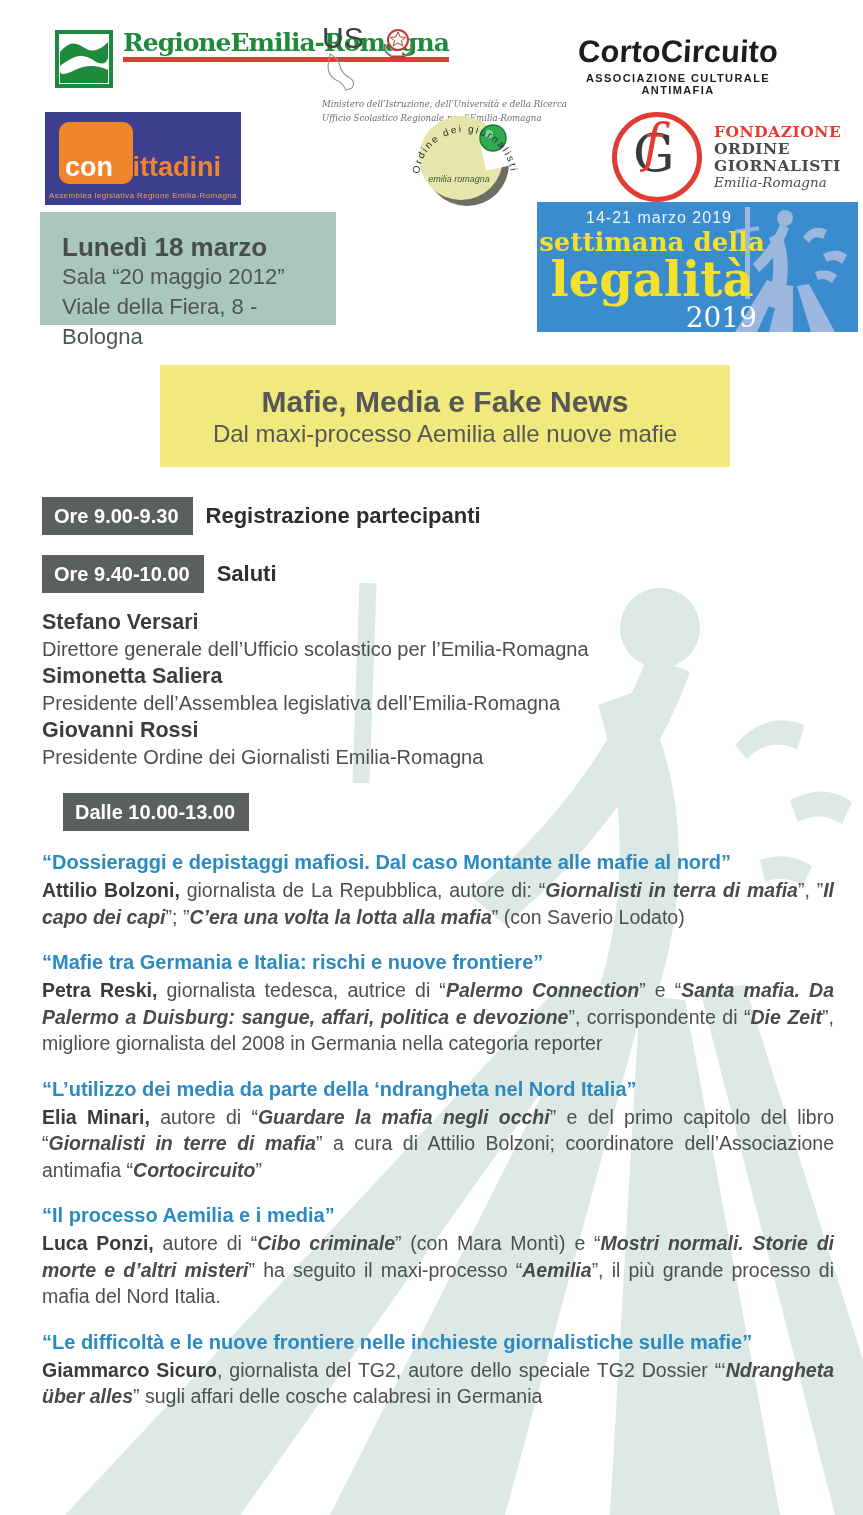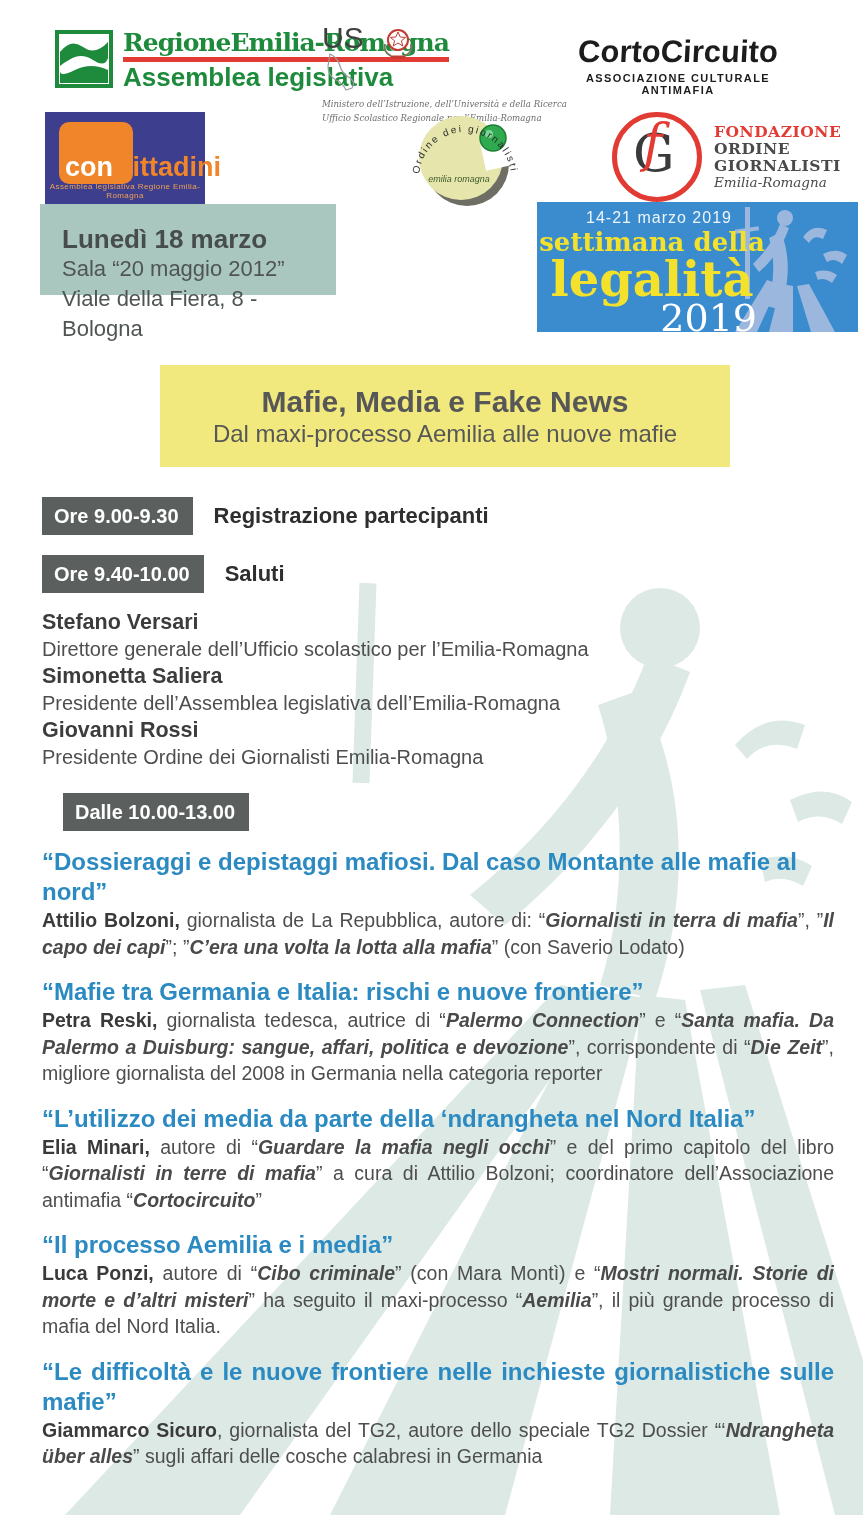--- a/index.html
+++ b/index.html
@@ -20,21 +20,21 @@
   .min-row{display:flex;align-items:flex-start;gap:16px;}
   .us-mark{font-size:30px;color:#3f3f3f;line-height:28px;}
   .min-script{font-family:"DejaVu Serif","Liberation Serif",serif;font-style:italic;
       font-size:8.6px;color:#6d6d6d;line-height:11px;margin-top:3px;white-space:nowrap;}
 
   .corto-logo{left:578px;top:36px;width:200px;text-align:center;}
   .corto-name{font-weight:bold;font-size:31px;color:#1c1c1c;letter-spacing:0px;
       transform:skewX(-3deg);line-height:32px;}
   .corto-sub{font-size:11px;font-weight:bold;letter-spacing:1.4px;color:#1c1c1c;margin-top:4px;}
 
-  .concittadini-logo{left:45px;top:112px;width:160px;height:93px;background:#3d3e8e;}
+  .concittadini-logo{left:45px;top:112px;width:196px;height:93px;background:#3d3e8e;}
   .cc-orange{position:absolute;left:14px;top:10px;width:74px;height:62px;border-radius:10px;background:#f08629;}
   .cc-text{position:absolute;left:20px;top:42px;font-weight:bold;font-size:27px;line-height:27px;}
   .cc-con{color:#ffffff;}
   .cc-citt{color:#f08629;}
   .cc-sub{position:absolute;left:0;right:0;bottom:5px;text-align:center;color:#f0a050;
       font-size:8px;letter-spacing:.4px;}
 
   .ordine-logo{left:403px;top:106px;}
 
   .fog-logo{left:612px;top:112px;display:flex;align-items:center;gap:12px;}
@@ -42,55 +42,55 @@
   .fog-g{position:absolute;left:16px;top:6px;font-family:"DejaVu Serif","Liberation Serif",serif;
       font-size:52px;color:#3a3a3a;font-weight:normal;}
   .fog-f{position:absolute;left:26px;top:-4px;font-family:"DejaVu Serif","Liberation Serif",serif;
       font-style:italic;font-size:52px;color:#e23b33;}
   .fog-text{line-height:17px;}
   .fog-text .f1{color:#e23b33;font-weight:bold;font-size:15.5px;font-family:"DejaVu Serif",serif;letter-spacing:.5px;}
   .fog-text .f2,.fog-text .f3{color:#4a4a4a;font-weight:bold;font-size:15.5px;font-family:"DejaVu Serif",serif;letter-spacing:.5px;}
   .fog-text .f4{color:#4a4a4a;font-style:italic;font-size:13.5px;font-family:"DejaVu Serif",serif;}
 
   
-  .date-box{left:40px;top:204px;width:296px;height:91px;background:#a9c6bf;box-sizing:border-box;
+  .date-box{left:40px;top:212px;width:296px;height:113px;background:#a9c6bf;box-sizing:border-box;
       padding:20px 0 0 22px;}
   .date-day{font-weight:bold;font-size:26px;color:#474d4c;line-height:30px;}
   .date-line{font-size:22px;color:#4f5554;line-height:30px;}
 
   .leg-box{left:537px;top:202px;width:321px;height:130px;background:#3a8cce;overflow:hidden;}
   .leg-figure{position:absolute;right:0;top:0;}
   .leg-text{position:absolute;left:0;top:6px;width:230px;text-align:center;}
   .leg-dates{color:#eef4fb;font-size:16px;letter-spacing:1px;line-height:20px;padding-left:14px;}
   .leg-l1{font-family:"DejaVu Serif","Liberation Serif",serif;font-weight:bold;font-size:26px;
       color:#f3e12c;line-height:28px;}
   .leg-l2{font-family:"DejaVu Serif","Liberation Serif",serif;font-weight:bold;font-size:48px;
       color:#f3e12c;line-height:46px;}
-  .leg-year{font-family:"DejaVu Serif","Liberation Serif",serif;font-size:38px;color:#ffffff;
+  .leg-year{font-family:"DejaVu Serif","Liberation Serif",serif;font-size:28px;color:#ffffff;
       line-height:32px;text-align:right;padding-right:10px;}
 
   .title-box{left:160px;top:365px;width:570px;height:102px;background:#f1e97e;box-sizing:border-box;
       padding-top:20px;text-align:center;}
   .title-main{font-weight:bold;font-size:30px;color:#575757;line-height:34px;}
   .title-sub{font-size:24px;color:#575757;line-height:30px;}
 
   
   .content{left:42px;top:497px;width:792px;}
-  .sched-row{display:flex;align-items:center;gap:21px;margin-bottom:20px;}
+  .sched-row{display:flex;align-items:center;gap:13px;margin-bottom:20px;}
   .badge{display:inline-block;background:#5b605f;color:#ffffff;font-weight:bold;font-size:20px;
       padding:7px 14px 7px 12px;line-height:24px;white-space:nowrap;}
   .sched-label{font-weight:bold;font-size:22px;color:#2e2e2e;}
 
   .speakers{margin:16px 0 22px 0;}
   .sp-name{font-weight:bold;font-size:21.5px;color:#3c3c3c;line-height:27px;}
   .sp-role{font-size:20px;color:#4e4e4e;line-height:27px;}
 
   .session-badge{margin-bottom:16px;padding-left:21px;}
   .talk{margin-bottom:17px;}
-  .talk-title{font-weight:bold;font-size:24px;color:#2b8ac1;line-height:30px;}
+  .talk-title{font-weight:bold;font-size:20px;color:#2b8ac1;line-height:30px;}
   .talk-title.just{text-align:justify;}
   .talk-body{font-size:19.5px;color:#4e4e4e;line-height:26.5px;text-align:justify;}
   .seg-name{font-weight:bold;color:#3a3a3a;}
   .seg-italic{font-style:italic;font-weight:bold;color:#4a4a4a;}
   .seg-plain{}
 </style>
 </head>
 <body>
 
 <div class="page">
@@ -115,21 +115,20 @@
 
     <div class="abs regione-logo">
       <svg width="58" height="58" viewBox="0 0 58 58">
         <rect x="2" y="2" width="54" height="54" fill="#ffffff" stroke="#1e8a3c" stroke-width="4"></rect>
         <path d="M5,22 Q16,8 28,17 T53,12 L53,53 L5,53 Z" fill="#1e8a3c"></path>
         <path d="M14,30 Q26,22 38,30 T53,28 L53,40 Q36,32 20,40 T5,40 L5,36 Q10,32 14,30 Z" fill="#ffffff"></path>
       </svg>
       <div class="regione-text">
         <div class="l1">RegioneEmilia-Romagna</div>
         <div class="regione-redbar"></div>
-        <div class="l2">Assemblea legislativa</div>
       </div>
     </div>
 
     <div class="abs ministero-logo">
       <div class="min-row">
         <div>
           <div class="us-mark">US</div>
           <svg width="34" height="40" viewBox="0 0 34 40">
             <path d="M8,2 q8,4 10,12 q2,8 10,12 q6,4 2,10 l-6,2 q-4,-8 -10,-10 q-8,-4 -8,-14 Z" fill="none" stroke="#9a9a9a" stroke-width="1.2"></path>
           </svg>

